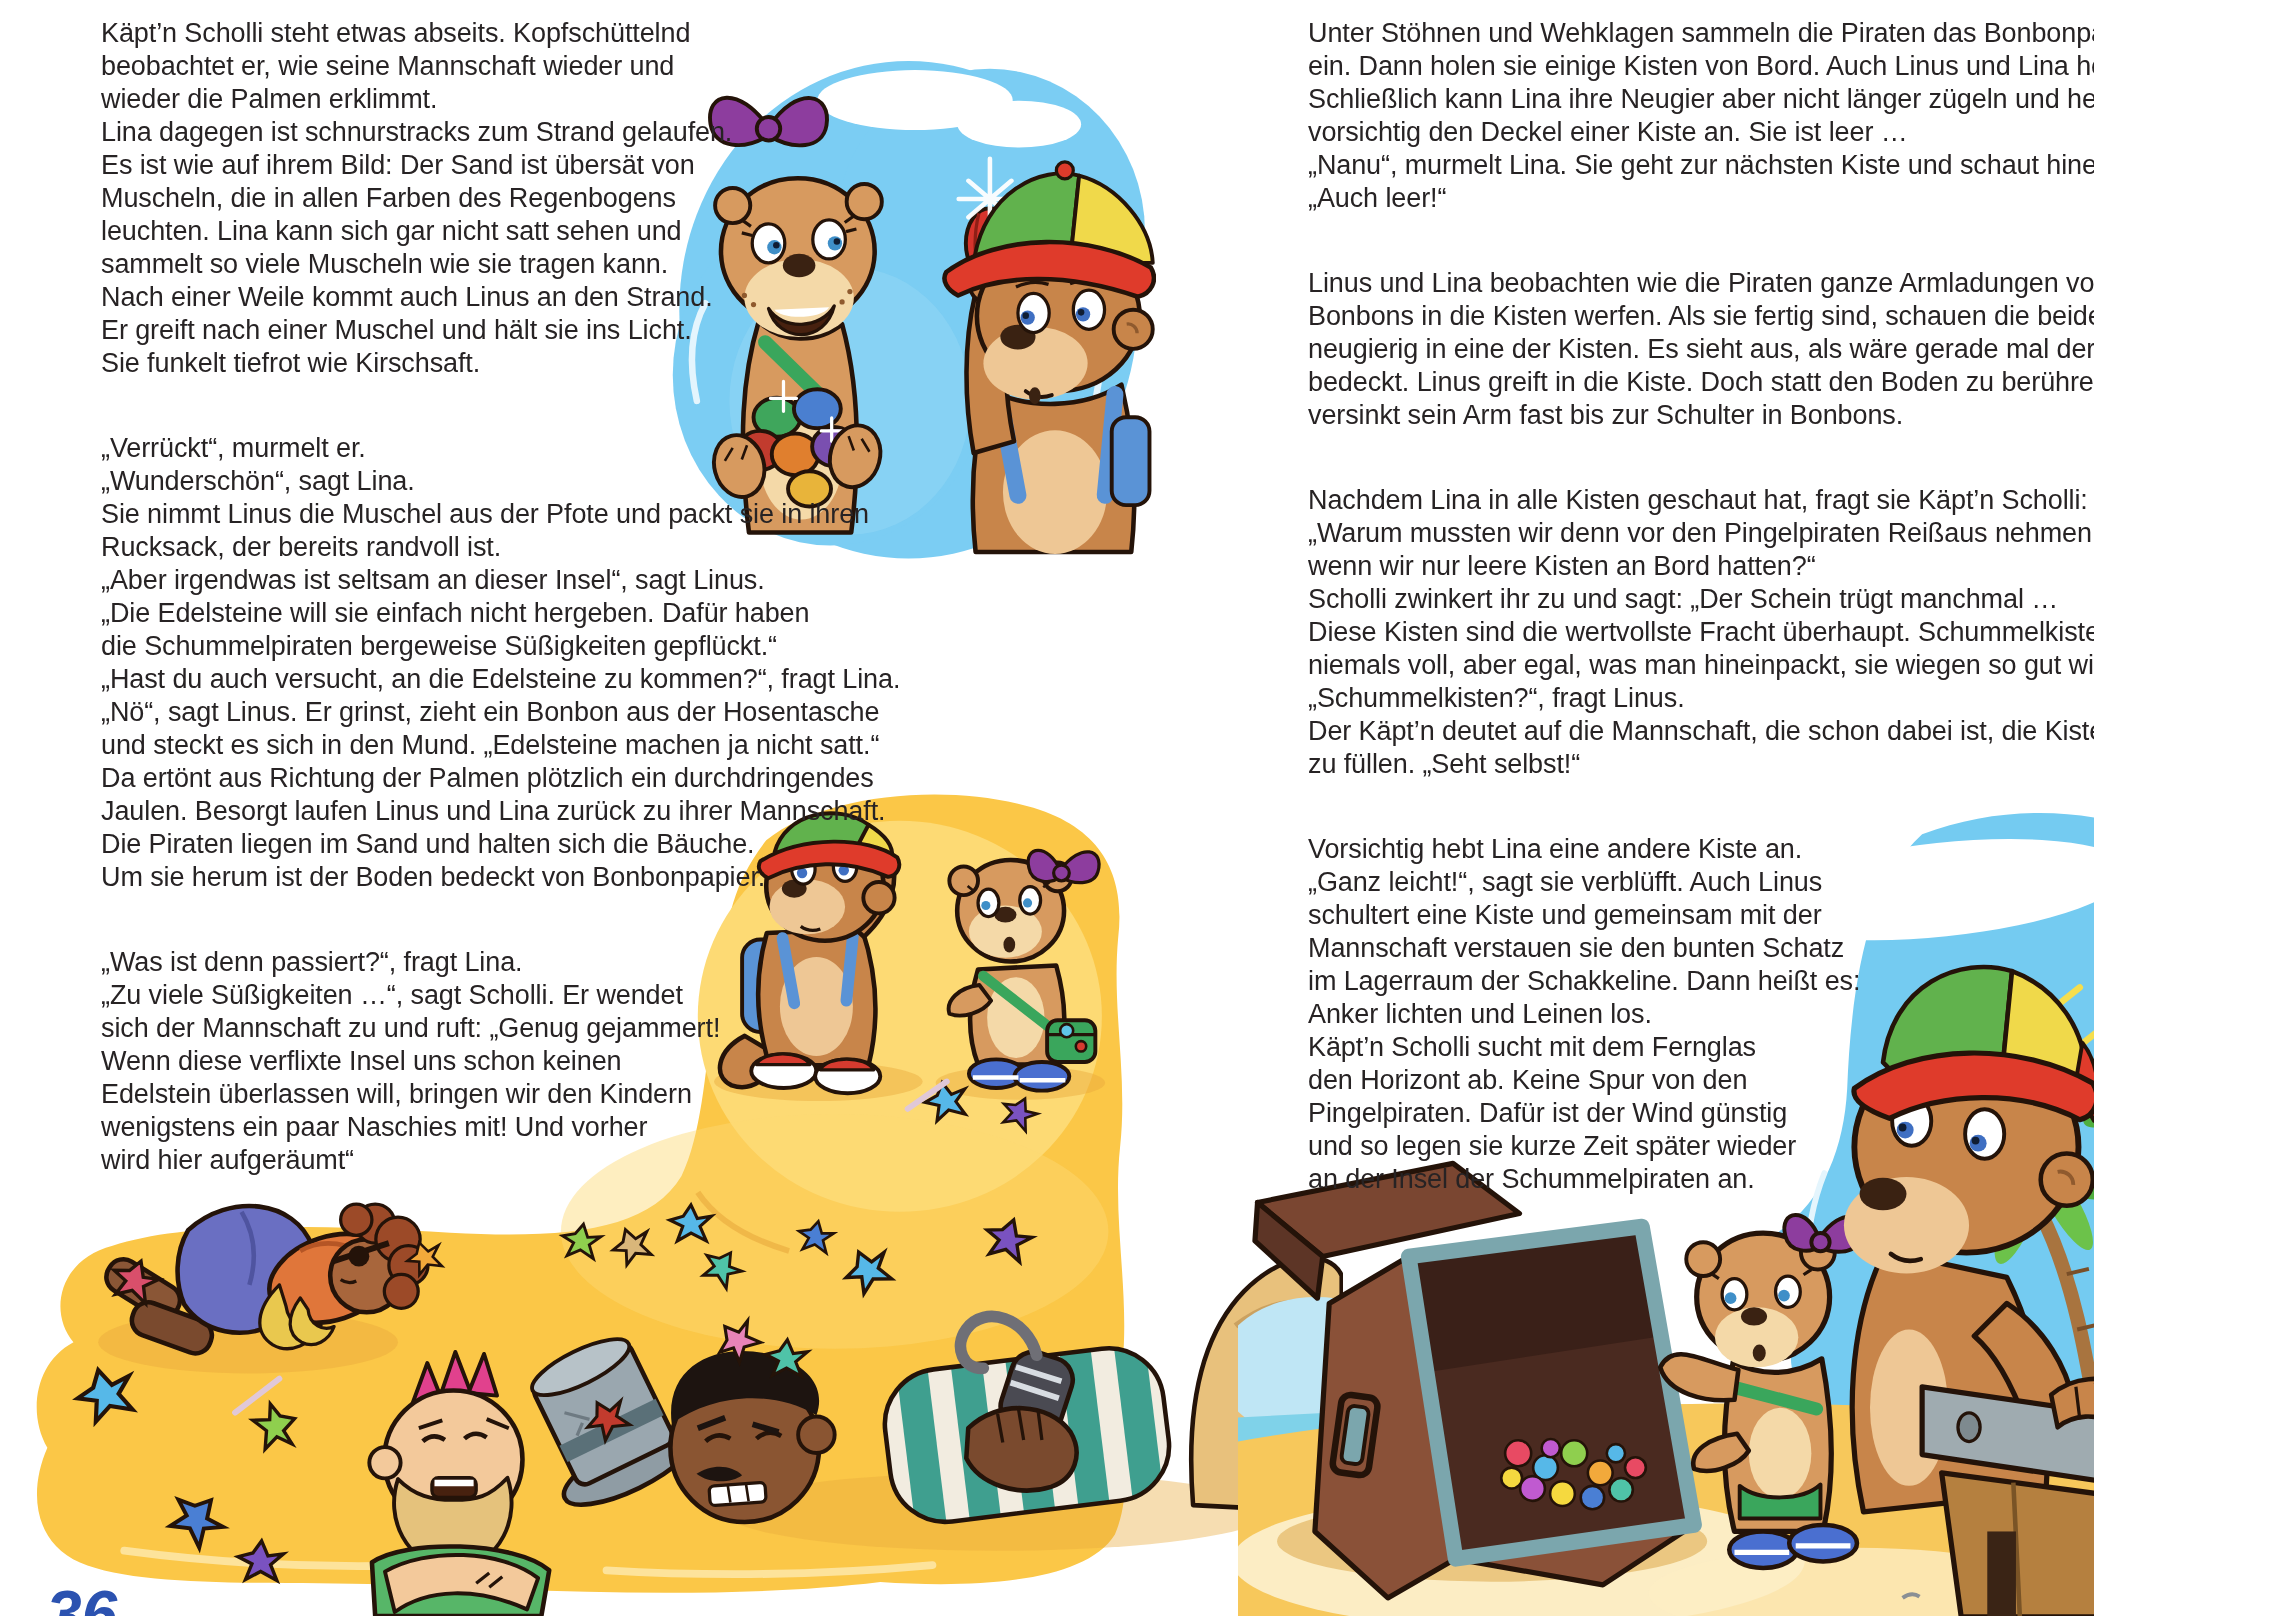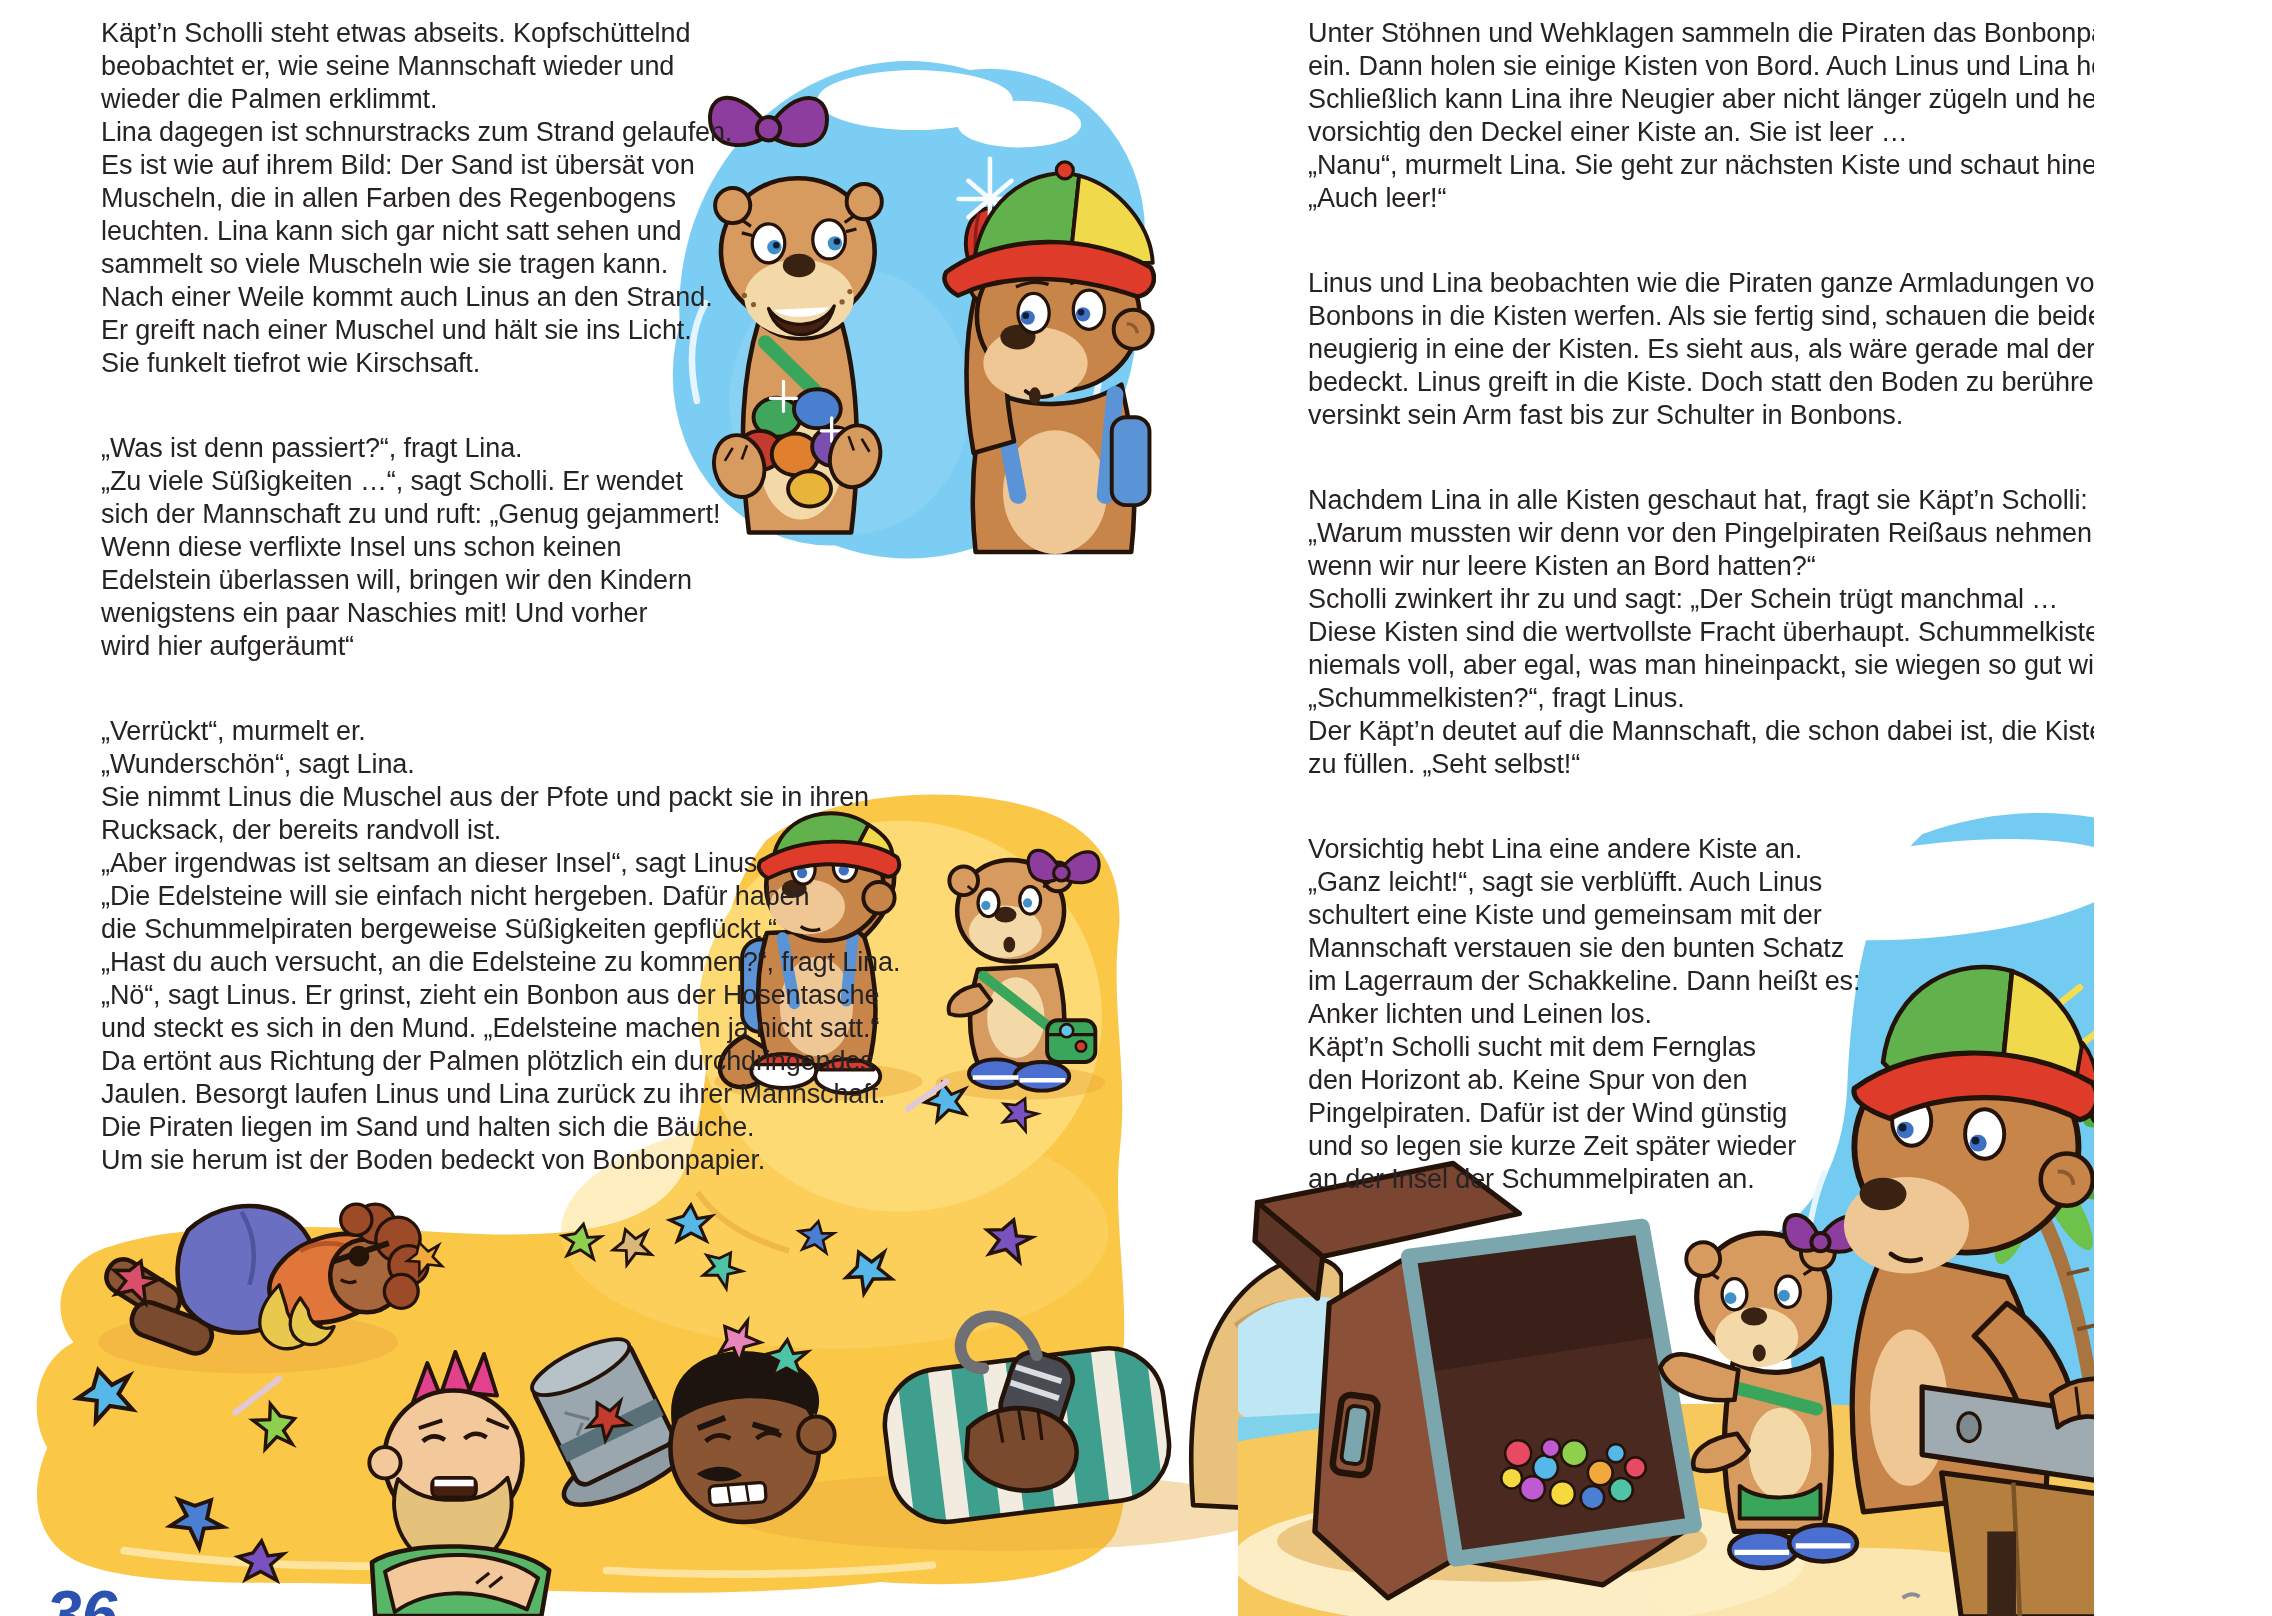--- a/index.html
+++ b/index.html
@@ -454,41 +454,41 @@
 beobachtet er, wie seine Mannschaft wieder und
 wieder die Palmen erklimmt.
 Lina dagegen ist schnurstracks zum Strand gelaufen.
 Es ist wie auf ihrem Bild: Der Sand ist übersät von
 Muscheln, die in allen Farben des Regenbogens
 leuchten. Lina kann sich gar nicht satt sehen und
 sammelt so viele Muscheln wie sie tragen kann.
 Nach einer Weile kommt auch Linus an den Strand.
 Er greift nach einer Muschel und hält sie ins Licht.
 Sie funkelt tiefrot wie Kirschsaft.</p>
-    <p class="para">„Was ist denn passiert?“, fragt Lina.
-„Zu viele Süßigkeiten …“, sagt Scholli. Er wendet
-sich der Mannschaft zu und ruft: „Genug gejammert!
-Wenn diese verflixte Insel uns schon keinen
-Edelstein überlassen will, bringen wir den Kindern
-wenigstens ein paar Naschies mit! Und vorher
-wird hier aufgeräumt“</p>
     <p class="para">„Verrückt“, murmelt er.
 „Wunderschön“, sagt Lina.
 Sie nimmt Linus die Muschel aus der Pfote und packt sie in ihren
 Rucksack, der bereits randvoll ist.
 „Aber irgendwas ist seltsam an dieser Insel“, sagt Linus.
 „Die Edelsteine will sie einfach nicht hergeben. Dafür haben
 die Schummelpiraten bergeweise Süßigkeiten gepflückt.“
 „Hast du auch versucht, an die Edelsteine zu kommen?“, fragt Lina.
 „Nö“, sagt Linus. Er grinst, zieht ein Bonbon aus der Hosentasche
 und steckt es sich in den Mund. „Edelsteine machen ja nicht satt.“
 Da ertönt aus Richtung der Palmen plötzlich ein durchdringendes
 Jaulen. Besorgt laufen Linus und Lina zurück zu ihrer Mannschaft.
 Die Piraten liegen im Sand und halten sich die Bäuche.
 Um sie herum ist der Boden bedeckt von Bonbonpapier.</p>
+    <p class="para">„Was ist denn passiert?“, fragt Lina.
+„Zu viele Süßigkeiten …“, sagt Scholli. Er wendet
+sich der Mannschaft zu und ruft: „Genug gejammert!
+Wenn diese verflixte Insel uns schon keinen
+Edelstein überlassen will, bringen wir den Kindern
+wenigstens ein paar Naschies mit! Und vorher
+wird hier aufgeräumt“</p>
   </div>
 
   <div id="right-col" class="text-col">
     <p class="para">Unter Stöhnen und Wehklagen sammeln die Piraten das Bonbonpapier
 ein. Dann holen sie einige Kisten von Bord. Auch Linus und Lina helfen mit.
 Schließlich kann Lina ihre Neugier aber nicht länger zügeln und hebt
 vorsichtig den Deckel einer Kiste an. Sie ist leer …
 „Nanu“, murmelt Lina. Sie geht zur nächsten Kiste und schaut hinein.
 „Auch leer!“</p>
     <p class="para">Linus und Lina beobachten wie die Piraten ganze Armladungen voll

